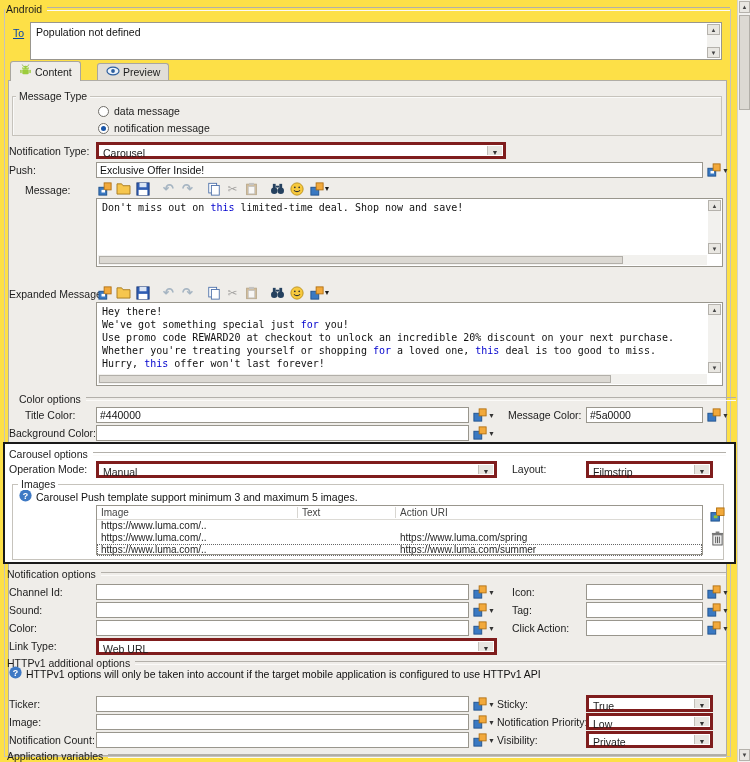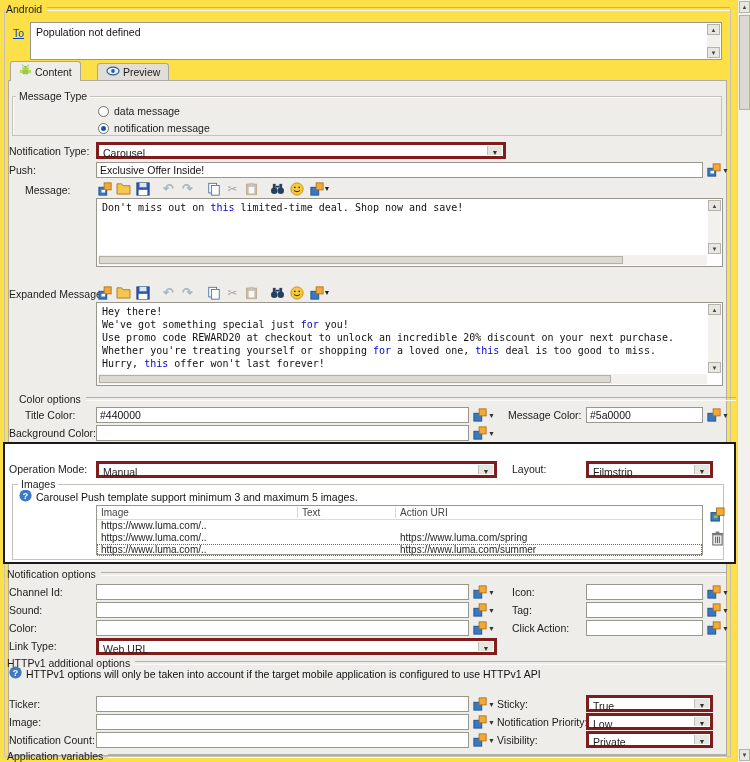--- a/index.html
+++ b/index.html
@@ -303,20 +303,24 @@
   <span class="flabel" style="left:9px;top:427px">Background Color:</span>
   <input class="tinput" style="left: 96px; top: 425px; width: 373px;" value="">
   <div class="picker" style="left:473px;top:425px">
     <svg width="14" height="14" viewBox="0 0 16 16">
         <rect x="1" y="6" width="9" height="9" fill="#3a79c2" stroke="#1d4f8a"></rect>
         <rect x="7" y="1" width="8" height="8" fill="#f2a93b" stroke="#b06f10"></rect>
       </svg>
       <span class="pv">▼</span>
   </div>
 
+  <div class="hsep" style="left:9px;top:447px;width:717px">
+    <span class="lbl">Carousel options</span>
+      <span class="line"></span>
+  </div>
   <span class="flabel" style="left:9px;top:463px">Operation Mode:</span>
   <div class="combo" style="left:96px;top:461px;width:401px">
     <span class="val">Manual</span>
       <span class="cbtn">▼</span>
   </div>
   <span class="flabel" style="left:512px;top:463px">Layout:</span>
   <div class="combo" style="left:586px;top:461px;width:127px">
     <span class="val">Filmstrip</span>
       <span class="cbtn">▼</span>
   </div>

